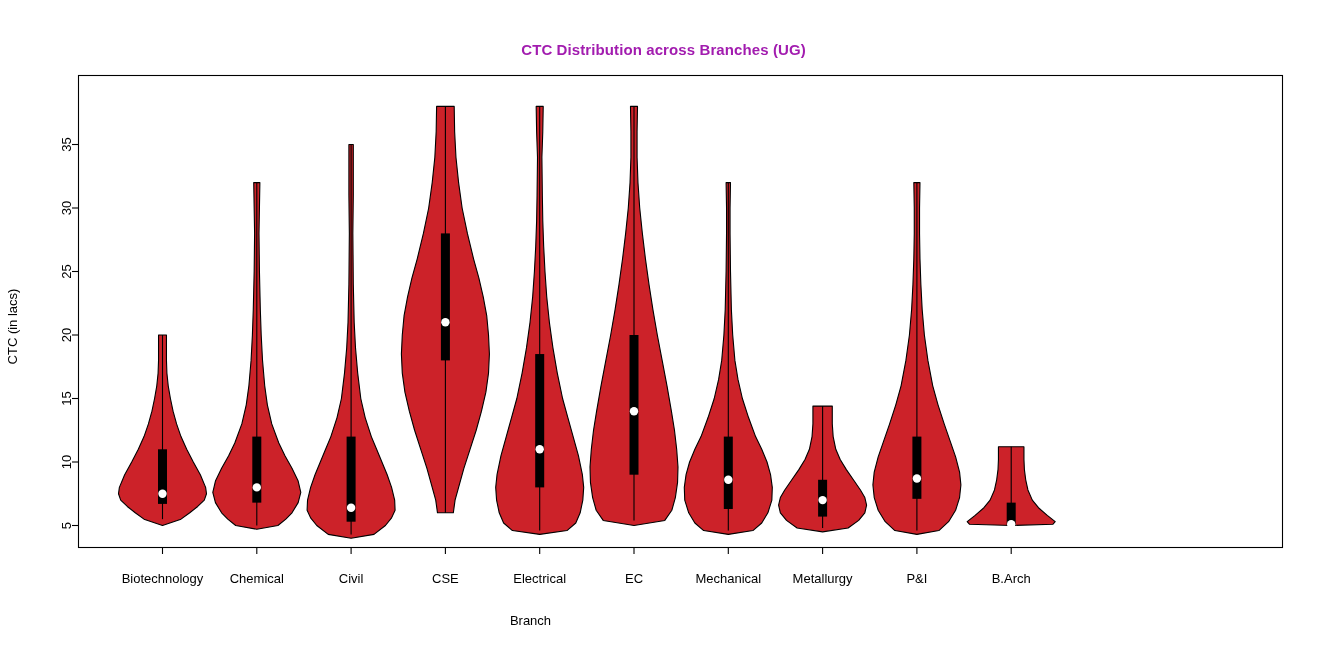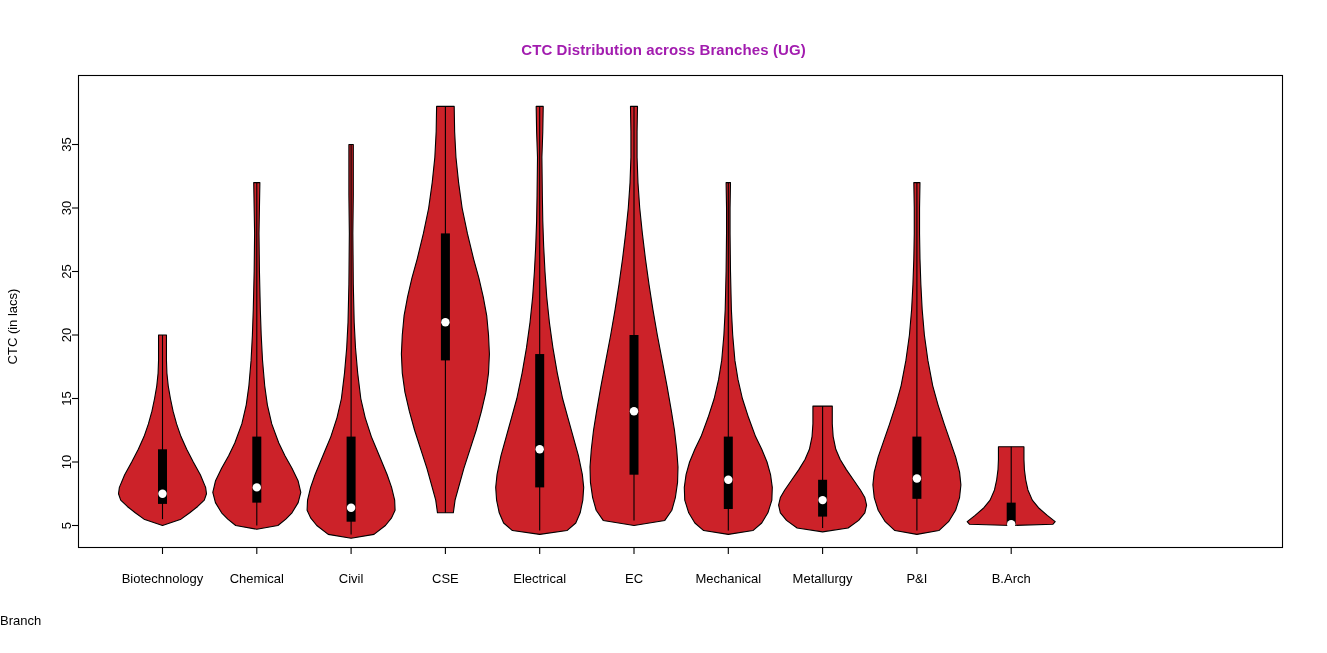--- a/index.html
+++ b/index.html
@@ -10,21 +10,21 @@
     font-size:15px;font-weight:bold;color:#a21caf;letter-spacing:0.1px;margin-top:15px;
   }
   #ylabel{
     position:absolute;left:2px;top:0;width:22px;height:653px;
     display:flex;align-items:center;justify-content:center;
   }
   #ylabel span{
     transform:rotate(-90deg);white-space:nowrap;font-size:13px;color:#000;
   }
   #xlabel{
-    position:absolute;left:0;top:613px;width:1061px;
+    position:absolute;left:0;top:613px;width:1061px;text-align:center;
     font-size:13px;color:#000;
   }
   svg{position:absolute;left:0;top:0;}
   .tick-label{font-size:13px;fill:#000;font-family:"Liberation Sans",sans-serif;}
   .cat-label{font-size:13px;fill:#000;font-family:"Liberation Sans",sans-serif;text-anchor:middle;}
   .axis-line{stroke:#000;stroke-width:1.1;fill:none;}
   .violin-body{fill:#CC2229;stroke:#000;stroke-width:1.1;stroke-linejoin:round;}
   .whisker{stroke:#000;stroke-width:1.1;}
   .iqr-box{fill:#000;stroke:none;}
   .median-dot{fill:#ffffff;stroke:none;}

